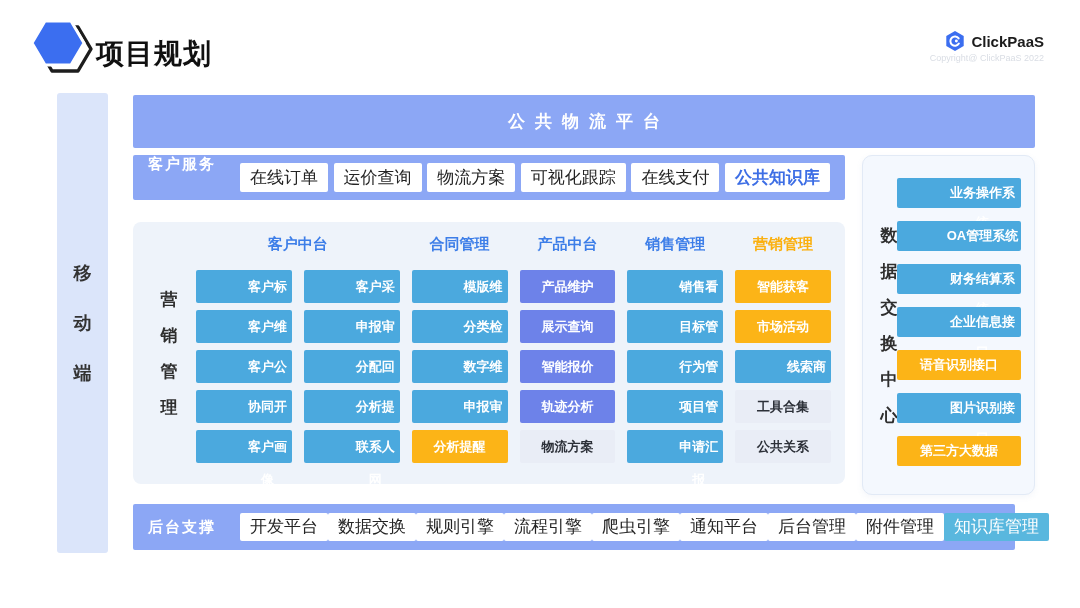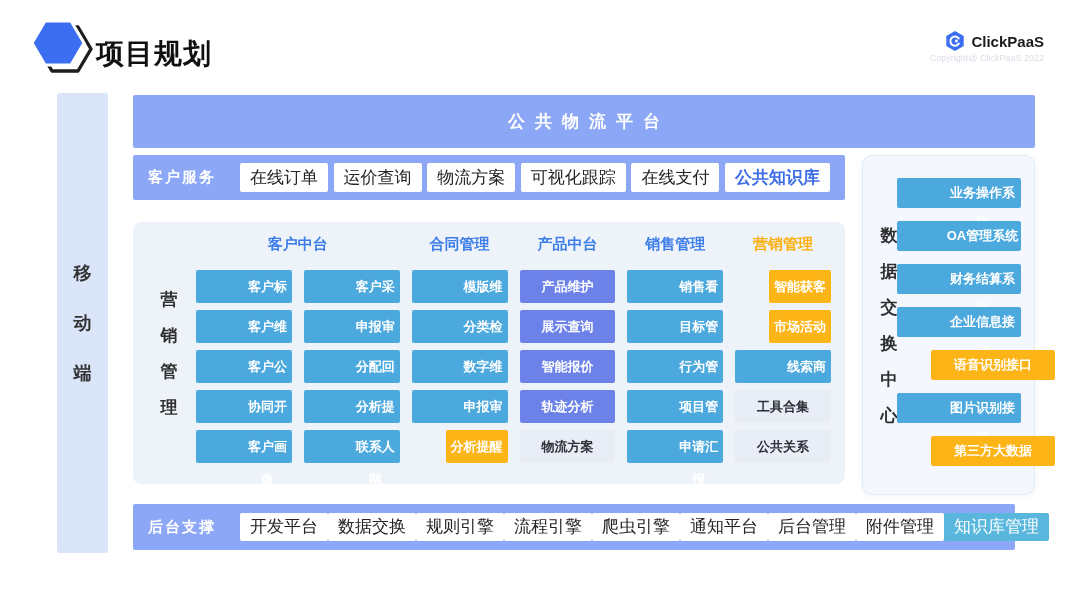--- a/index.html
+++ b/index.html
@@ -22,21 +22,21 @@
     display:flex; flex-direction:column; align-items:center; justify-content:center; gap:26px;
   }
   .left-bar .v-char { font-size:18px; font-weight:700; color:#333; }
   
   .blue-bar { position:absolute; background:#8ca7f5; border-radius:2px; }
   .top-banner {
     left:133px; top:95px; width:902px; height:53px;
     display:flex; align-items:center; justify-content:center;
   }
   .top-banner-label { color:#fff; font-size:17px; font-weight:700; letter-spacing:10px; text-indent:10px; }
-  .cs-row { left:133px; top:155px; width:712px; height:45px; display:flex; align-items:center; padding:0 15px; }
+  .cs-row { left:133px; top:155px; width:712px; height:45px; display:flex; padding:0 15px; }
   .bar-label { color:#fff; font-size:15px; font-weight:700; letter-spacing:2px; white-space:nowrap; }
   .bar-buttons { flex:1; display:flex; align-items:center; justify-content:space-between; margin-left:24px; }
   .btn {
     height:29px; line-height:29px; min-width:88px; padding:0 10px; text-align:center;
     border-radius:2px; font-size:17px; cursor:default; white-space:nowrap;
   }
   .btn-white { background:#fff; color:#242424; }
   .btn-white-blue { background:#fff; color:#3d6ee5; font-weight:700; }
   .btn-cyan { background:#59b7de; color:#fff; }
   
@@ -53,21 +53,21 @@
     display:flex; flex-direction:column; align-items:center; justify-content:center; gap:13px;
   }
   .matrix-row-label .v-char { font-size:17px; font-weight:700; color:#2e2e2e; }
   .matrix-grid {
     position:absolute; left:63px; right:14px; top:48px;
     display:grid; grid-template-columns:repeat(6,1fr); gap:7px 12px;
   }
   .cell { height:33px; line-height:33px; text-align:center; border-radius:2px; font-size:13px; font-weight:700; cursor:default; }
   .cell-cyan   { background:#4ba9de; color:#fff;padding-left:47px; }
   .cell-purple { background:#6d82e9; color:#fff; }
-  .cell-orange { background:#fcb417; color:#fff;margin-left:34px; }
+  .cell-orange { background:#fcb417; color:#fff; }
   .cell-gray   { background:#e9edf6; color:#2c3038; }
   
   .right-panel {
     position:absolute; left:862px; top:155px; width:173px; height:340px;
     background:#f4f8fe; border:1px solid #e2eaf6; border-radius:10px;
     box-shadow:0 2px 6px rgba(120,140,190,.08);
   }
   .dc-label {
     position:absolute; left:14px; top:0; height:100%; width:24px;
     display:flex; flex-direction:column; align-items:center; justify-content:center; gap:13px;

